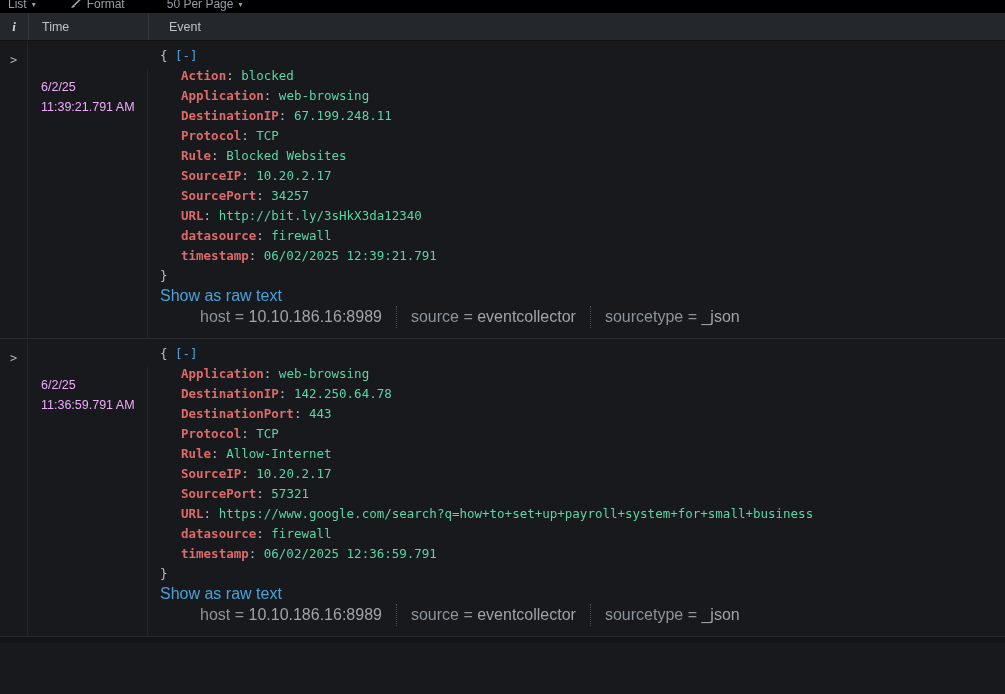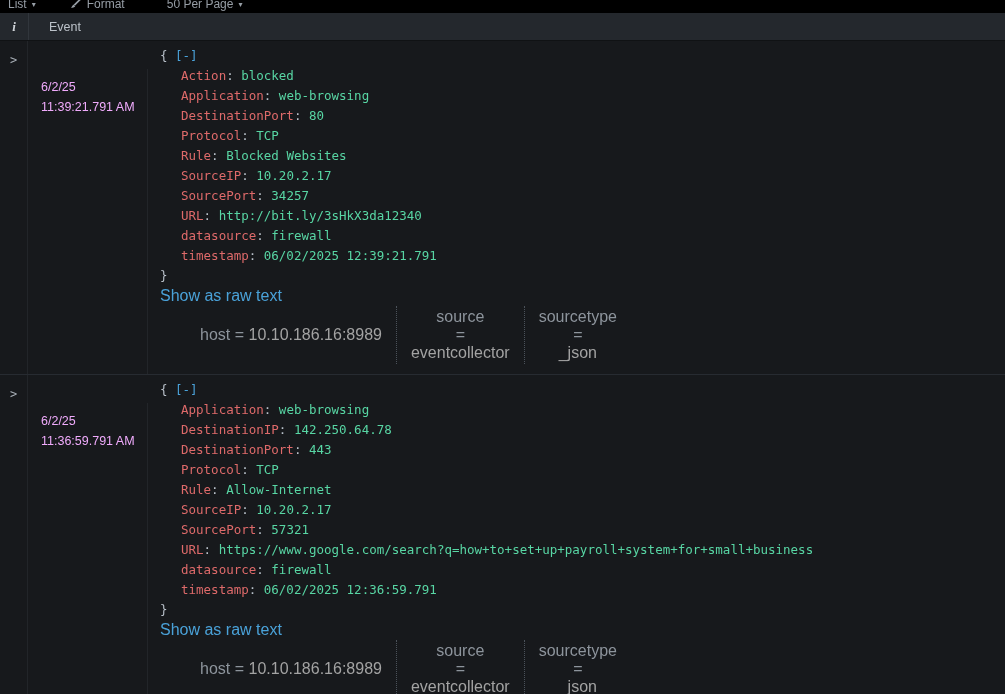--- a/index.html
+++ b/index.html
@@ -44,29 +44,29 @@
   .gutter { width:28px; padding-top:9px; text-align:center; color:#a7aeb6;
             border-right:1px solid #222529; }
   .chev { font-family:"DejaVu Sans Mono", monospace; font-size:12px; cursor:pointer; }
   .time-col { width:120px; padding:8px 0 0 13px; font-size:12.5px; line-height:20px;
               color:#f0abfc; border-right:1px solid #222529;margin-top:28px; }
   .event-col { flex:1; padding:5px 0 10px 12px; }
 
   .json { font-family:"DejaVu Sans Mono", monospace; font-size:12.5px; line-height:20px;
           color:var(--punct-color); }
   .json-line.indent { padding-left:21px; }
-  .k { color:var(--key-color); font-weight:normal; cursor:pointer; }
+  .k { color:var(--key-color); font-weight:bold; cursor:pointer; }
   .punct { color:var(--punct-color); }
   .v { color:var(--value-color); cursor:pointer; }
   .collapse { color:var(--link-color); cursor:pointer; }
   .raw-link { font-size:16px; line-height:20px; color:var(--link-color); cursor:pointer;
               display:inline-block; }
   .meta-row { margin-top:0; font-size:16px; color:#8d949c; display:flex; align-items:center;padding-left:40px; }
   .meta-item { display:flex; align-items:center; padding:2px 14px 2px 0; white-space:nowrap; }
-  .meta-item + .meta-item { border-left:1px dotted #4b525a; padding-left:14px;flex-direction:column; }
+  .meta-item + .meta-item { border-left:1px dotted #4b525a; padding-left:14px; }
   .m-val { color:#a3a3a3; cursor:pointer; }
 
   .bottom-peek { height:6px; background:#131519; }
 </style>
 </head>
 <body>
 
 <div class="toolbar">
   <div class="toolbar-inner">
     <div class="tb-item tb-list">
@@ -84,41 +84,44 @@
     </div>
     <div class="tb-item tb-perpage">
       <span>50 Per Page</span>
       <span class="caret">▾</span>
     </div>
   </div>
 </div>
 
 <div class="header-row">
   <div class="col-info">i</div>
+  <div class="col-time-h">
+    <span>Time</span>
+  </div>
   <div class="col-event-h">
     <span>Event</span>
   </div>
 </div>
 
 <div id="events-list">
   <div class="event-row">
     <div class="gutter">
       <span class="chev">&gt;</span>
     </div>
     <div class="time-col">
       <div>6/2/25</div>
       <div>11:39:21.791 AM</div>
     </div>
     <div class="event-col">
       <div class="json">
         <div class="json-line"><span class="punct">{</span> <span class="collapse">[-]</span></div>
         <div>
             <div class="json-line indent"><span class="k">Action</span><span class="punct">: </span><span class="v">blocked</span></div>
             <div class="json-line indent"><span class="k">Application</span><span class="punct">: </span><span class="v">web-browsing</span></div>
-            <div class="json-line indent"><span class="k">DestinationPort</span><span class="punct">: </span><span class="v">80</span></div>
+            <div class="json-line indent"><span class="k">DestinationIP</span><span class="punct">: </span><span class="v">67.199.248.11</span></div>
             <div class="json-line indent"><span class="k">Protocol</span><span class="punct">: </span><span class="v">TCP</span></div>
             <div class="json-line indent"><span class="k">Rule</span><span class="punct">: </span><span class="v">Blocked Websites</span></div>
             <div class="json-line indent"><span class="k">SourceIP</span><span class="punct">: </span><span class="v">10.20.2.17</span></div>
             <div class="json-line indent"><span class="k">SourcePort</span><span class="punct">: </span><span class="v">34257</span></div>
             <div class="json-line indent"><span class="k">URL</span><span class="punct">: </span><span class="v">http://bit.ly/3sHkX3da12340</span></div>
             <div class="json-line indent"><span class="k">datasource</span><span class="punct">: </span><span class="v">firewall</span></div>
             <div class="json-line indent"><span class="k">timestamp</span><span class="punct">: </span><span class="v">06/02/2025 12:39:21.791</span></div>
           </div>
         <div class="json-line"><span class="punct">}</span></div>
       </div>

